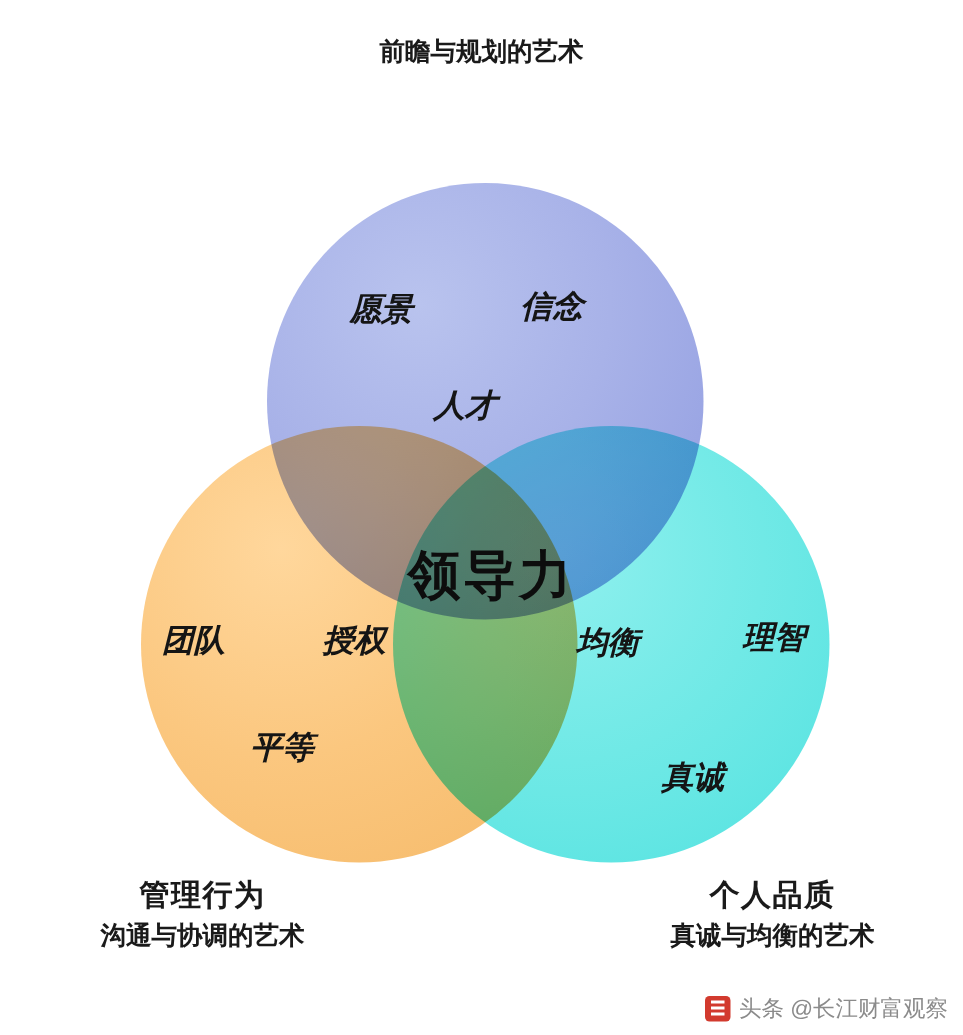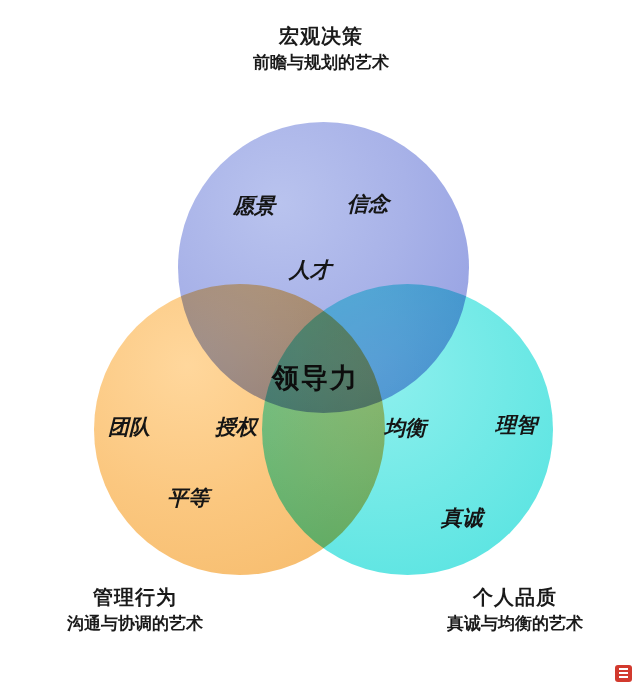--- a/index.html
+++ b/index.html
@@ -80,21 +80,21 @@
     color: #151515;
     white-space: nowrap;
     font-size: 21px;
   }
   .center-word {
     position: absolute;
     font-family: "Liberation Serif", serif;
     font-weight: bold;
     color: #0d0d0d;
     white-space: nowrap;
-    font-size: 27px;
+    font-size: 35px;
     letter-spacing: 2px;
   }
 
   #word-vision   { left: 233px; top: 192px; }
   #word-belief   { left: 347px; top: 190px; font-style: italic; }
   #word-talent   { left: 289px; top: 256px; font-family: Liberation Mono, monospace; }
   #word-team     { left: 108px; top: 413px; }
   #word-empower  { left: 215px; top: 413px; }
   #word-equal    { left: 167px; top: 484px; }
   #word-balance  { left: 384px; top: 414px; }
@@ -150,31 +150,31 @@
   <div class="word" id="word-empower">授权</div>
   <div class="word" id="word-equal">平等</div>
 
   <div class="word" id="word-balance">均衡</div>
   <div class="word" id="word-reason">理智</div>
   <div class="word" id="word-sincere">真诚</div>
 
   <div class="center-word" id="word-center">领导力</div>
 
   <div class="label-block" id="label-top">
-    <div class="label-title">宏观决策</div>
     <div class="label-sub">前瞻与规划的艺术</div>
   </div>
 
   <div class="label-block" id="label-bottom-right">
     <div class="label-title">个人品质</div>
     <div class="label-sub">真诚与均衡的艺术</div>
   </div>
 
   <div class="label-block" id="label-bottom-left">
     <div class="label-title">管理行为</div>
     <div class="label-sub">沟通与协调的艺术</div>
   </div>
 
   <div id="watermark">
     <span id="watermark-icon"></span>
+    <span>头条 @长江财富观察</span>
   </div>
 
 </div>
 
 </body></html>

